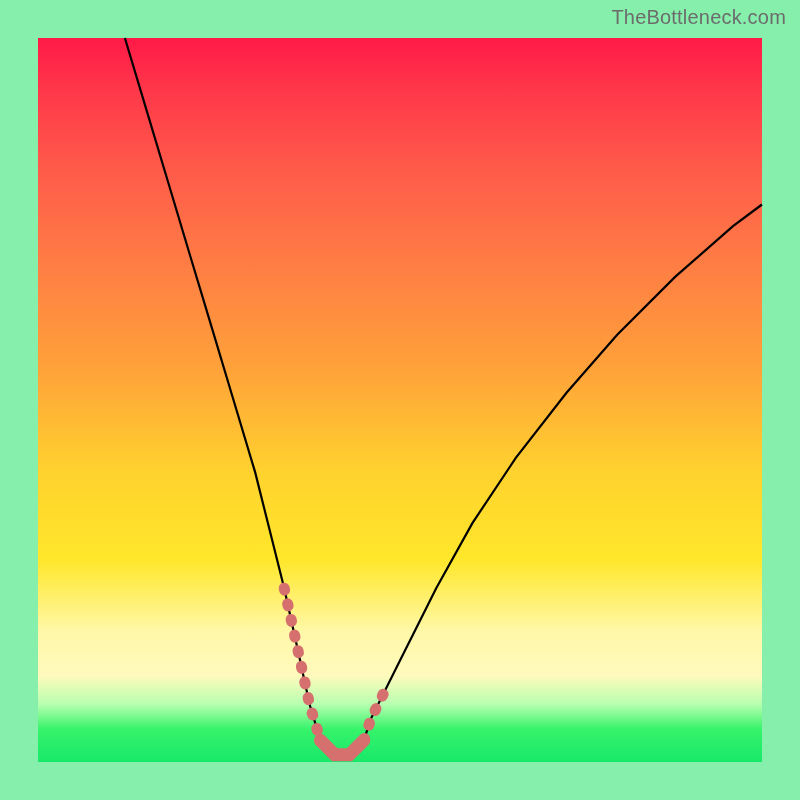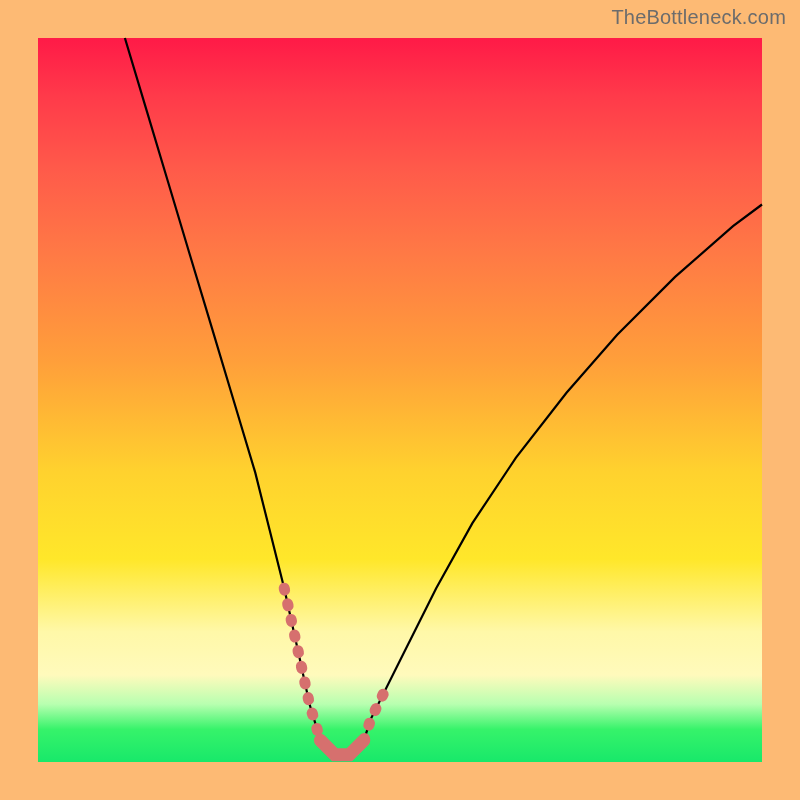--- a/index.html
+++ b/index.html
@@ -10,21 +10,21 @@
     background: #000;
     overflow: hidden;
     font-family: Arial, Helvetica, sans-serif;
   }
   .frame {
     position: absolute;
     left: 0;
     top: 0;
     width: 800px;
     height: 800px;
-    background: #fdba74;
+    background: #86efac;
   }
   .plot {
     position: absolute;
     left: 38px;
     top: 38px;
     width: 724px;
     height: 724px;
     
     background: linear-gradient(
       to bottom,

